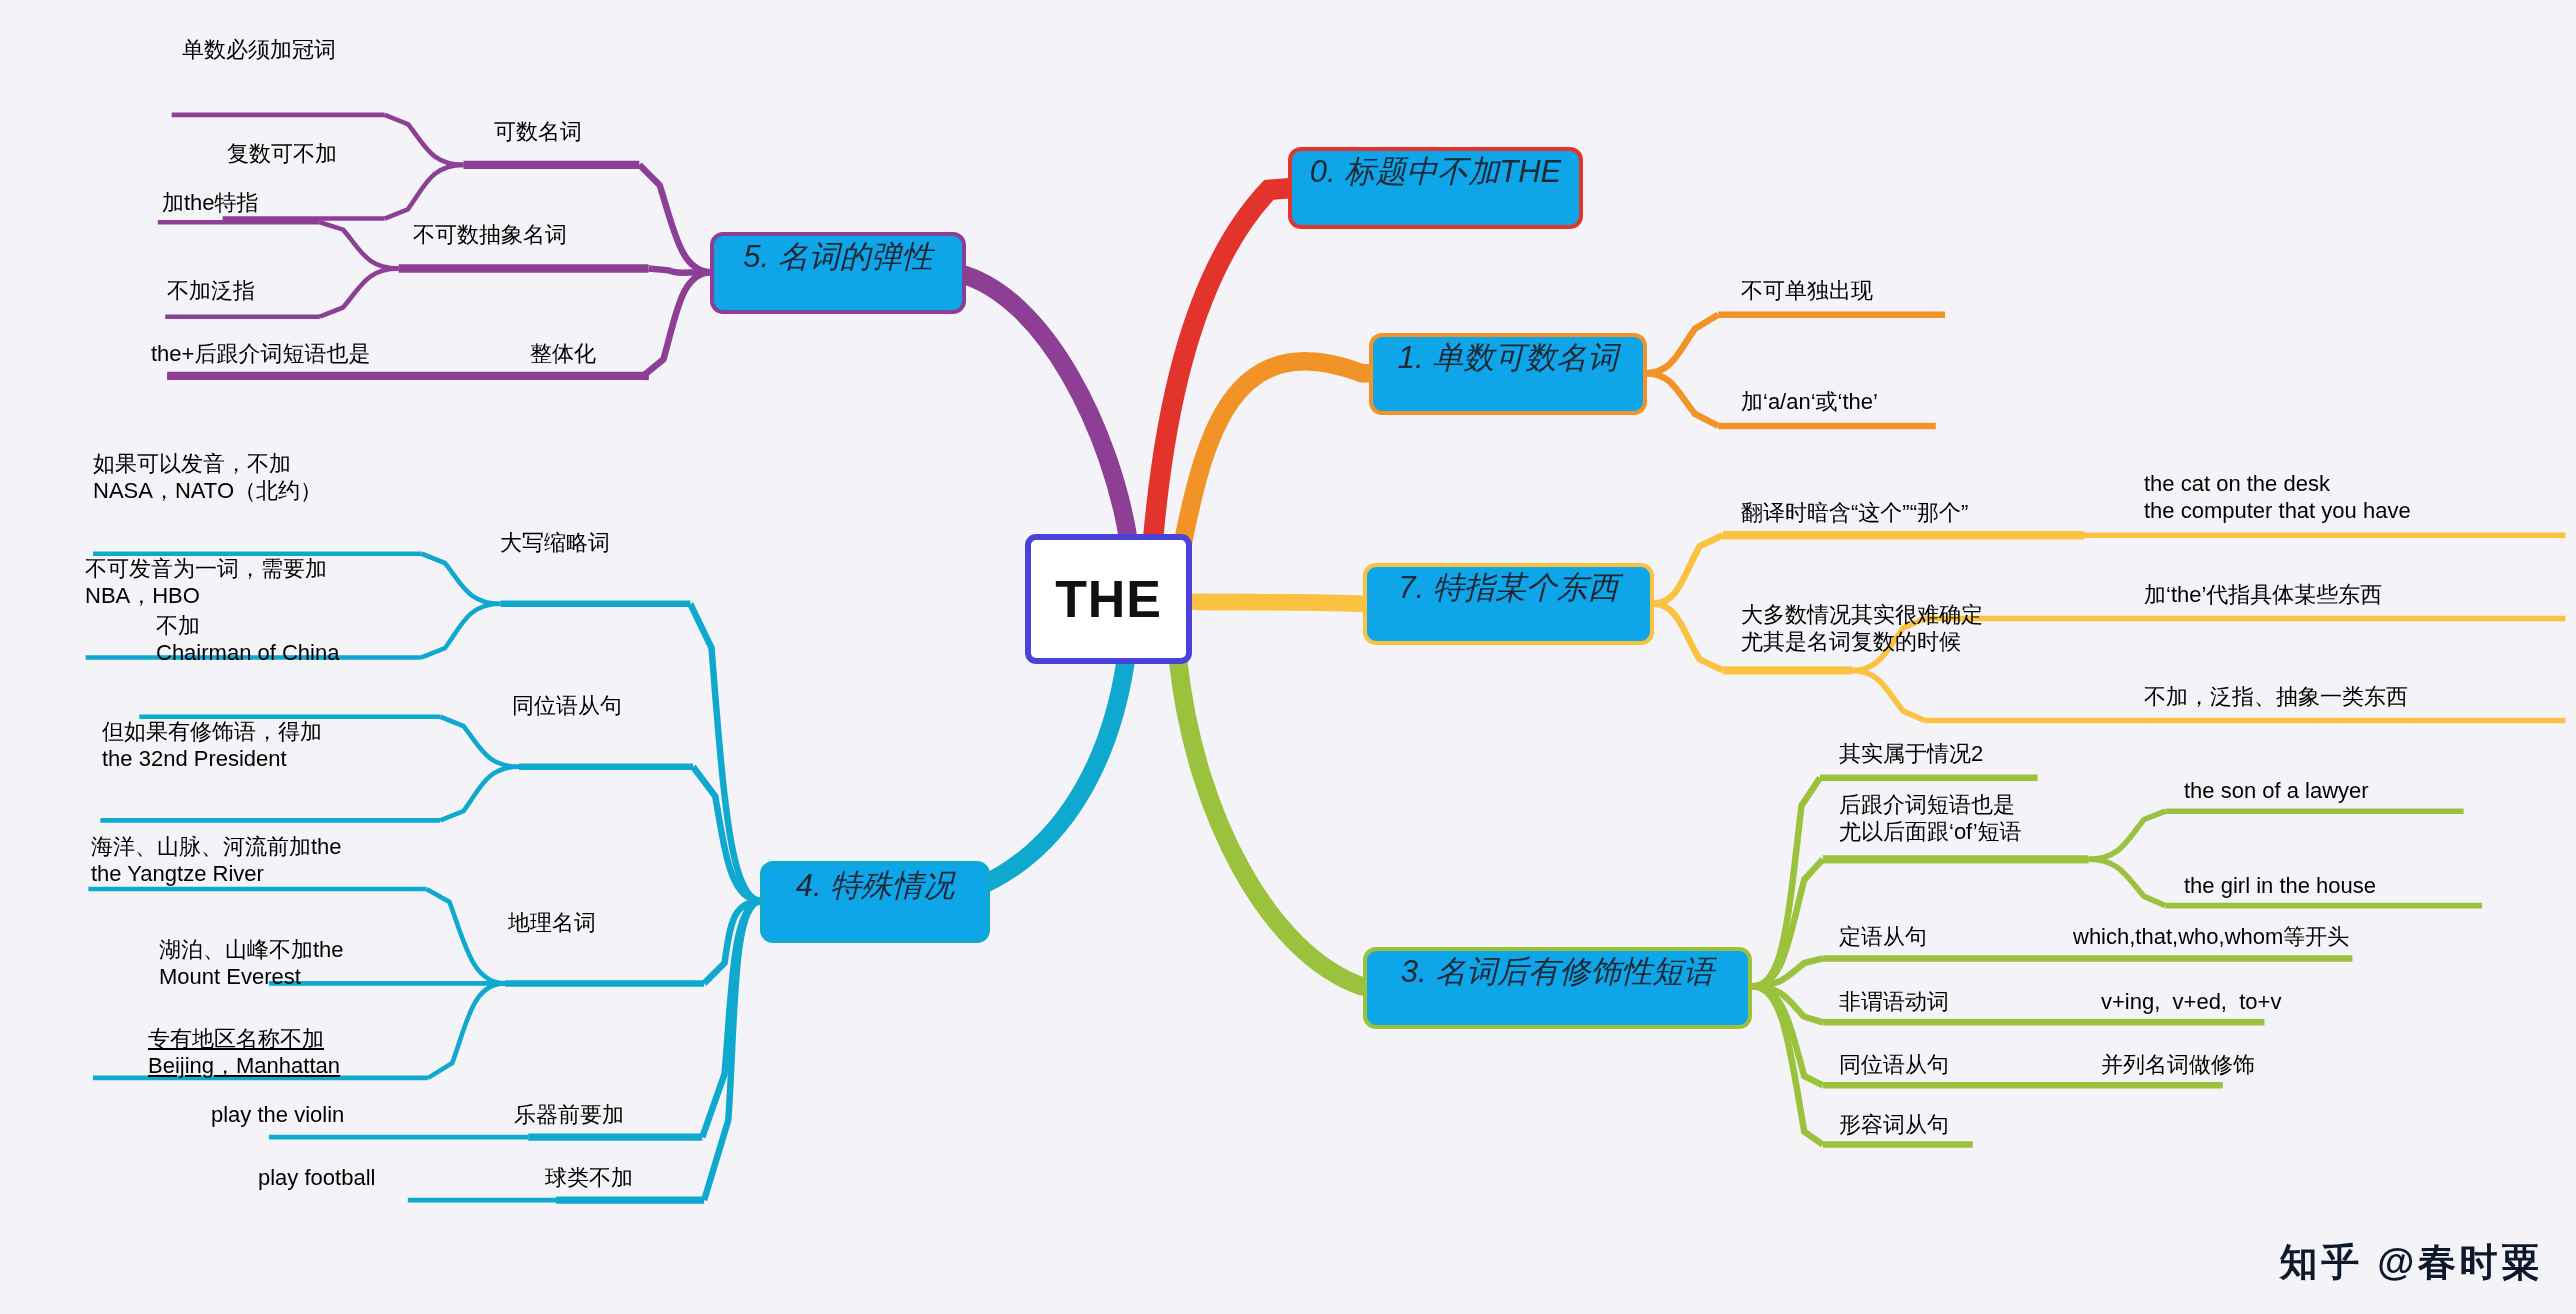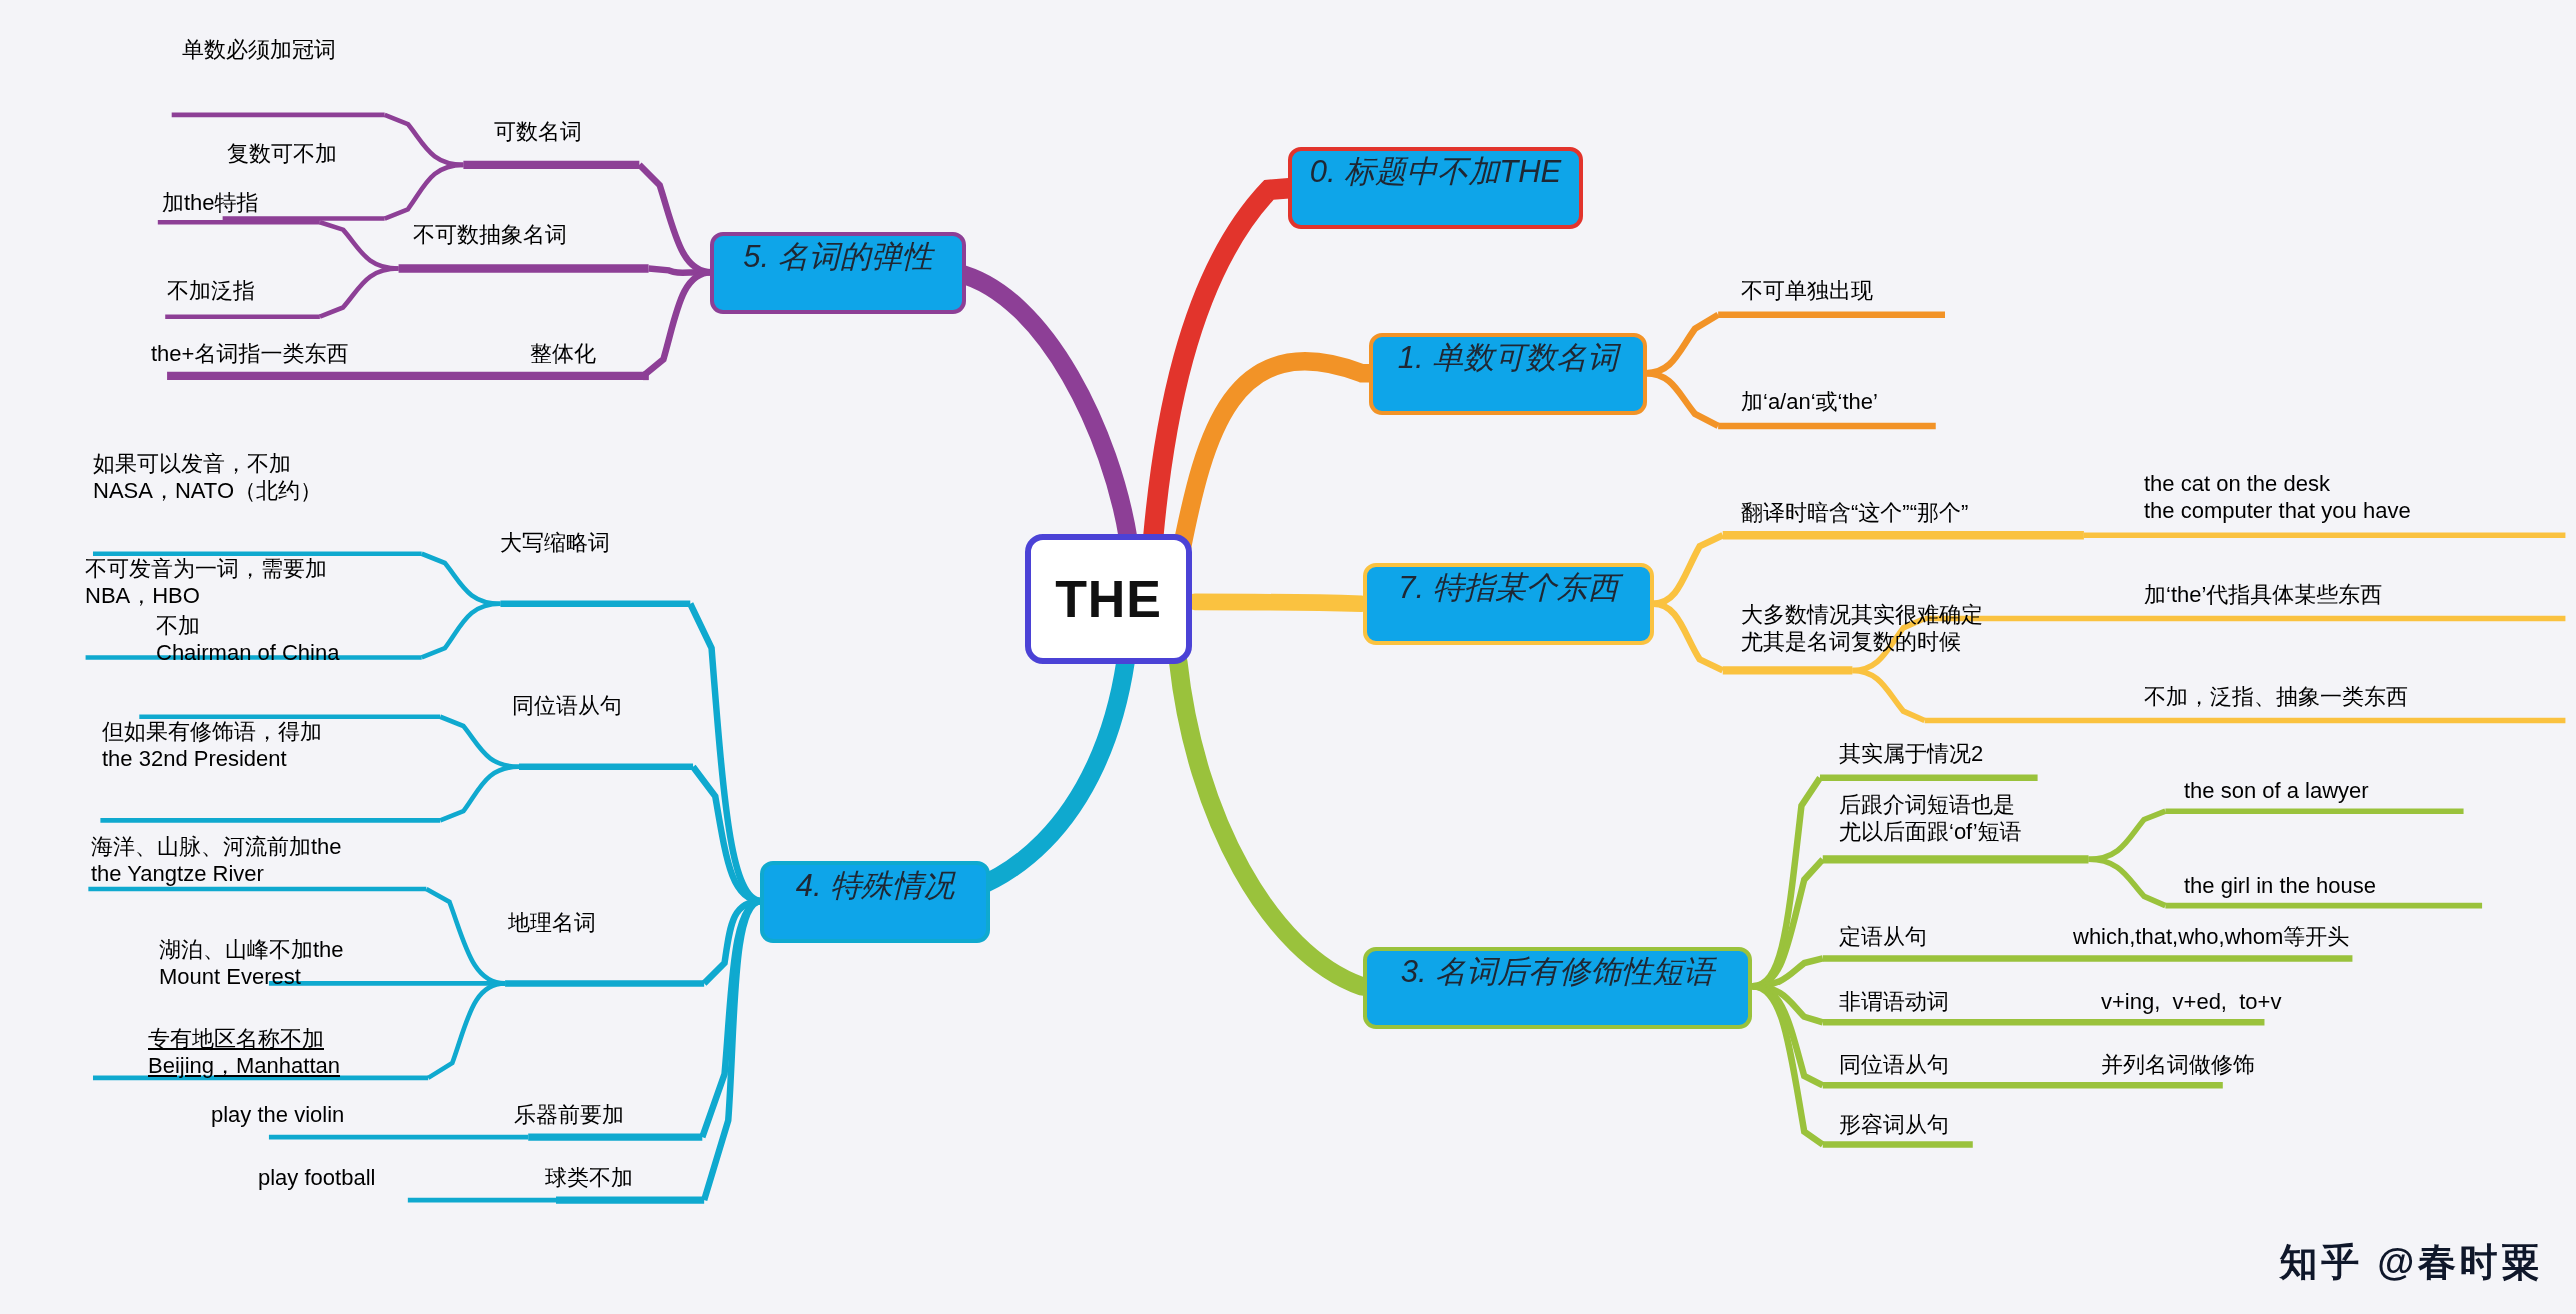--- a/index.html
+++ b/index.html
@@ -13,21 +13,21 @@
   }
   #canvas{position:absolute;inset:0;width:2576px;height:1314px;}
   svg.links{position:absolute;left:0;top:0;width:2576px;height:1314px;pointer-events:none;}
 
   .node{position:absolute;box-sizing:border-box;}
 
   
   .root{
     background:#ffffff;
     border:6.5px solid #4b42d6;
-    border-radius:18px;
+    border-radius:11px;
     display:flex;align-items:center;justify-content:center;
     font-size:52px;font-weight:bold;letter-spacing:0.9px;color:#111;
   }
   
   .l1{
     background:#0ea5e9;
     border:4.6px solid #888;
     border-radius:13px;
     display:flex;align-items:flex-start;justify-content:center;
     font-size:31px;white-space:nowrap;color:#1f2733;
@@ -254,18 +254,18 @@
 
   <div class="lbl" style="left:494px;top:119px;">可数名词</div>
   <div class="lbl" style="left:182px;top:37px;">单数必须加冠词</div>
   <div class="lbl" style="left:227px;top:141px;">复数可不加</div>
 
   <div class="lbl" style="left:413px;top:222px;">不可数抽象名词</div>
   <div class="lbl" style="left:162px;top:190px;">加the特指</div>
   <div class="lbl" style="left:167px;top:278px;">不加泛指</div>
 
   <div class="lbl" style="left:530px;top:341px;">整体化</div>
-  <div class="lbl" style="left:151px;top:341px;">the+名词指一类东西</div>
+  <div class="lbl" style="left:151px;top:341px;">the+后跟介词短语也是</div>
 
   <div class="watermark">知乎 @春时粟</div>
 
 </div>
 
 
 </body></html>

